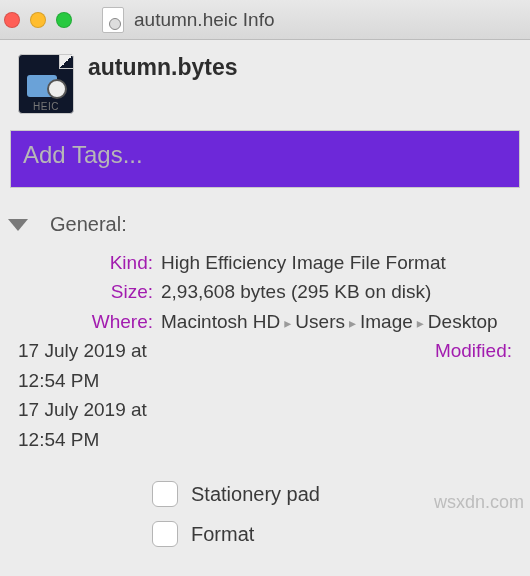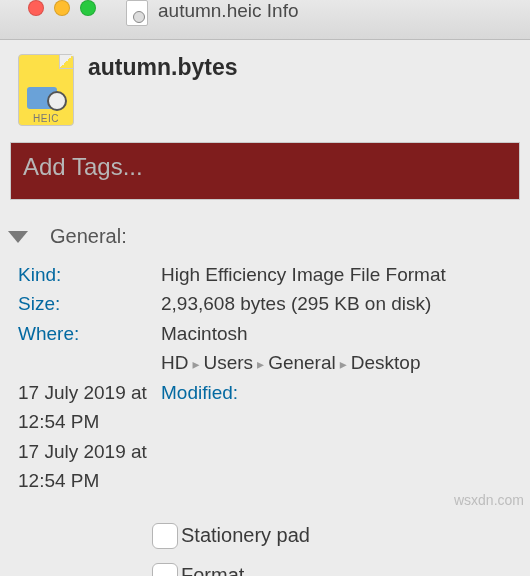--- a/index.html
+++ b/index.html
@@ -11,22 +11,22 @@
     height: 576px;
     overflow: hidden;
     font-size: 19px;
     color: #3a3a3a;
   }
   .titlebar {
     height: 40px;
     background: linear-gradient(#e8e8e8, #d8d8d8);
     border-bottom: 1px solid #bcbcbc;
     display: flex;
-    align-items: flex-start;
-    padding: 0 28px;
+    align-items: center;
+    padding: 0 4px;
   }
   .traffic { display: flex; gap: 10px; margin-right: 30px;}
   .dot { width: 16px; height: 16px; border-radius: 50%; border: 1px solid rgba(0,0,0,0.15); }
   .dot.red { background: #ff5f57; }
   .dot.yellow { background: #ffbd2e; }
   .dot.green { background: #28c940; }
   .title-icon {
     width: 22px; height: 26px; background: #fff;
     border: 1px solid #bbb; border-radius: 2px;
     margin-right: 10px; position: relative;
@@ -36,22 +36,22 @@
     content:""; position:absolute; bottom:2px; right:2px;
     width:10px; height:10px; border:1px solid #888; border-radius:50%;
     background:#ddd;
   }
   .win-title { font-size: 19px; color:#4a4a4a; }
   
   .header {
     display:flex; align-items:flex-start; padding: 14px 18px 10px 18px;
   }
   .file-icon {
-    width: 56px; height: 72px; margin-right: 14px;
-    background:#fde047; border:1px solid #c8c8c8; border-radius:4px;
+    width: 56px; height: 60px; margin-right: 14px;
+    background:#0f172a; border:1px solid #c8c8c8; border-radius:4px;
     position:relative;
   }
   .file-icon .fold { position:absolute; top:0; right:0; width:14px; height:14px;
     background:linear-gradient(135deg,#eee 50%, transparent 50%);
     border-left:1px solid #ccc; border-bottom:1px solid #ccc;
   }
   .file-icon .loupe {
     position:absolute; bottom:16px; left:8px; width:30px; height:22px;
     background:#6aa2d8; border-radius:3px;
   }
@@ -64,54 +64,54 @@
     font-size:10px; letter-spacing:0.5px; color:#777;
   }
   .header-text { flex:1; }
   .fname-row { display:flex; justify-content:space-between; align-items:baseline;}
   .fname { font-weight:700; font-size:23px; color:#2d2d2d;}
   .fsize { font-size:22px; color:#3d3d3d; }
   .fmod { font-size:19px; color:#7a7a7a; margin-top:4px;}
   
   .tags-row { padding: 6px 10px 14px 10px;}
   .tags-input {
-    width:100%; height:58px; border:1px solid #c9c9c9; background:#7f1d1d;
+    width:100%; height:58px; border:1px solid #c9c9c9; background:#6d28d9;
     font-size:24px; color:#b7b7b7; padding:10px 12px;
     resize:none; font-family:inherit;
   }
   .tags-input::placeholder { color:#b7b7b7; }
   
   .section-head {
     display:flex; align-items:center; gap:18px; padding: 6px 8px 12px 8px;
     color:#555; font-size:20px;
   }
   .disclosure {
     width:0; height:0; border-left:10px solid transparent;
     border-right:10px solid transparent; border-top:12px solid #7a7a7a;
     margin-right:4px;
   }
   
   .kv { display:grid; grid-template-columns: 135px 1fr; column-gap:8px; padding: 0 18px; }
-  .kv .k { color:#0369a1; line-height:1.55; }
+  .kv .k { text-align:right; color:#a21caf; line-height:1.55; }
   .kv .v { color:#3a3a3a; line-height:1.55; }
   .path-sep { color:#9a9a9a; padding:0 4px; font-size:14px;}
   
   .checks { padding: 24px 0 0 148px; }
-  .check-row { display:flex; align-items:center; margin-bottom:8px;}
+  .check-row { display:flex; align-items:center; gap:10px; margin-bottom:8px;}
   .chk {
     width:26px; height:26px; border:1px solid #b5b5b5; border-radius:6px;
     background:#fff; appearance:none; position:relative;
   }
   .chk:checked::after{
     content:"✓"; position:absolute; top:-2px; left:4px; font-size:20px; color:#333;
   }
   .clab { font-size:20px; color:#3a3a3a; }
   
   .watermark {
-    position:absolute; right:6px; top:492px; font-size:14px; color:#bdbdbd;
+    position:absolute; right:6px; top:492px; font-size:18px; color:#bdbdbd;
     writing-mode: horizontal-tb;
   }
 </style>
 </head>
 <body>
 
 <div class="titlebar">
   <div class="traffic">
     <div class="dot red"></div>
     <div class="dot yellow"></div>
@@ -145,21 +145,21 @@
 </div>
 
 <div class="kv">
   <div class="k">Kind:</div>
   <div class="v">High Efficiency Image File Format</div>
 
   <div class="k">Size:</div>
   <div class="v">2,93,608 bytes (295 KB on disk)</div>
 
   <div class="k">Where:</div>
-  <div class="v" id="where-value"><span>Macintosh HD</span><span class="path-sep">▸</span><span>Users</span><span class="path-sep">▸</span><span>General</span><span class="path-sep">▸</span><span>Desktop</span></div>
+  <div class="v" id="where-value"><span>Macintosh HD</span><span class="path-sep">▸</span><span>Users</span><span class="path-sep">▸</span><span>Image</span><span class="path-sep">▸</span><span>Desktop</span></div>
 
   <div class="v">17 July 2019 at 12:54 PM</div>
 
   <div class="k">Modified:</div>
   <div class="v">17 July 2019 at 12:54 PM</div>
 </div>
 
 <div class="checks">
   <div class="check-row">
     <input type="checkbox" class="chk" style="">

